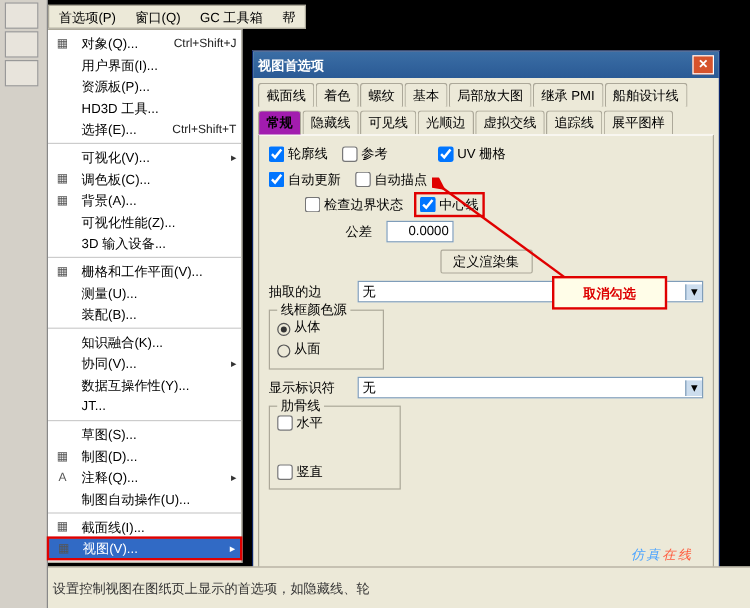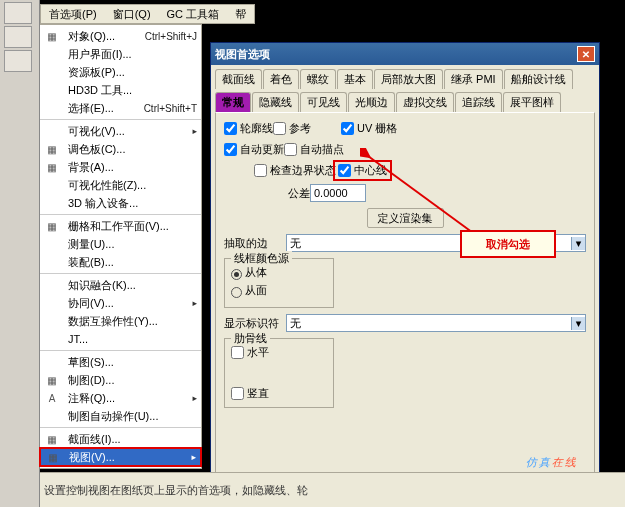--- a/index.html
+++ b/index.html
@@ -21,26 +21,26 @@
 .dropdown .item.sel:after{color:#fff}
 .dropdown .item.red{outline:2px solid #e00000;outline-offset:-1px}
 .dialog{position:absolute;left:210px;top:42px;width:390px;height:462px;background:#ece9d8;border:1px solid #0a246a}
 .titlebar{height:22px;background:linear-gradient(#3b6ea5,#2a5a95);display:flex;align-items:center;padding:0 4px;color:#fff;font-weight:bold}
 .titlebar .ttl{flex:1}
 .titlebar .cls{width:18px;height:16px;background:#d6532c;border:1px solid #fff;color:#fff;display:flex;align-items:center;justify-content:center;font-size:10px;font-weight:bold}
 .tabs{display:flex;flex-wrap:wrap;padding:4px 4px 0 4px;gap:0}
 .tabs .tab{padding:2px 6px;background:#ece9d8;border:1px solid #aca899;border-bottom:none;margin-right:1px;white-space:nowrap;border-radius:3px 3px 0 0}
 .tabs .tab.act{background:#a21caf;position:relative;z-index:2;font-weight:bold}
 .panel{margin:0 4px;background:#ece9d8;border:1px solid #aca899;border-top:1px solid #fff;padding:8px;height:388px;position:relative}
-.row{display:flex;align-items:center;gap:0;margin-bottom:6px}
+.row{display:flex;align-items:center;gap:12px;margin-bottom:6px}
 .chk{display:flex;align-items:center;gap:3px}
 .chk input{width:13px;height:13px}
 .redbox{outline:2px solid #e00000;outline-offset:1px;padding:0 2px}
 .lblr{width:56px;text-align:right}
-.numfield{width:56px;height:18px;background:#fff;border:1px solid #7f9db9;padding:0 3px;}
+.numfield{width:56px;height:18px;background:#fff;border:1px solid #7f9db9;padding:0 3px;text-align:right}
 .btn{height:20px;padding:0 10px;background:#ece9d8;border:1px solid #aca899;border-radius:2px}
 .group{border:1px solid #aca899;padding:6px;margin-bottom:6px;position:relative}
 .group .gt{position:absolute;top:-8px;left:6px;background:#ece9d8;padding:0 3px}
 .sel{height:18px;background:#fff;border:1px solid #7f9db9;display:flex;align-items:center;padding:0 3px;min-width:70px}
 .sel .sv{flex:1}
 .sel .dd{width:14px;text-align:center;background:#cde;border-left:1px solid #7f9db9;margin-right:-3px}
 .radio{display:flex;align-items:flex-end;gap:3px;margin-bottom:3px}
 .radio .r{width:11px;height:11px;border:1px solid #555;border-radius:50%;display:inline-flex;align-items:center;justify-content:center}
 .radio .r.on:after{content:"";width:5px;height:5px;background:#333;border-radius:50%}
 .btnrow{position:absolute;bottom:4px;left:4px;right:4px;display:flex;gap:8px}
@@ -257,21 +257,21 @@
     </div>
 
     <div class="row">
       <span style="width:62px">抽取的边</span>
       <div class="sel" style="flex:1">
         <span class="sv">无</span>
           <span class="dd">▾</span>
       </div>
     </div>
 
-    <div class="group" style="width:110px">
+    <div class="group" style="width:96px">
       <span class="gt">线框颜色源</span>
       <div class="radio">
           <span class="r on"></span>
           <span>从体</span>
         </div>
       <div class="radio">
           <span class="r"></span>
           <span>从面</span>
         </div>
     </div>

